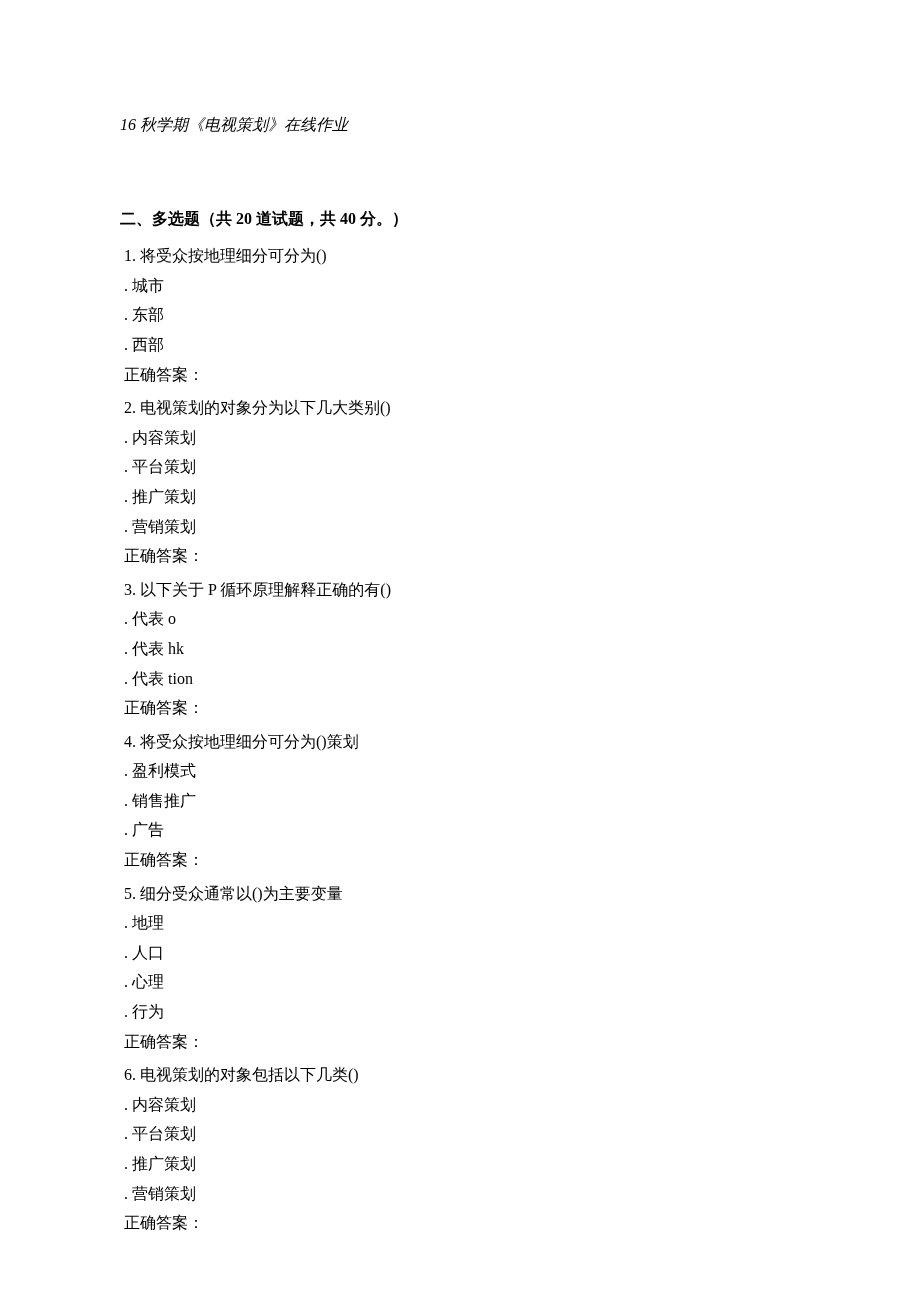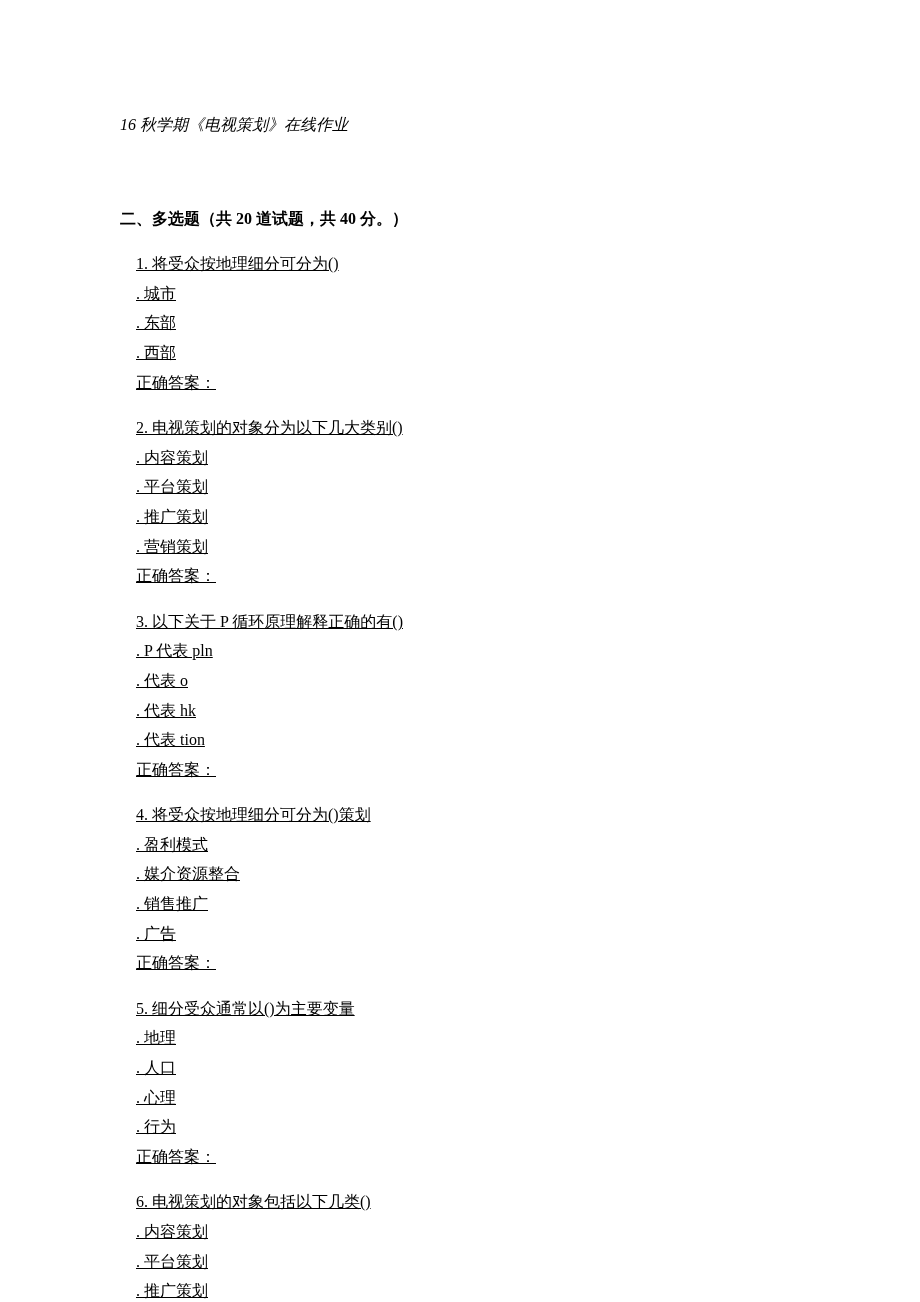--- a/index.html
+++ b/index.html
@@ -15,22 +15,21 @@
     }
     .title-line {
       margin-bottom: 4em;
       font-style: italic;
     }
     .section-header {
       margin-bottom: 0.5em;
       font-weight: bold;
     }
     .question-block {
-      margin: 16px;
-      text-decoration: underline;
+      margin: 4px;
     }
     .question-line {
       margin: 0;
     }
     .option-line {
       margin: 0;
     }
     .answer-line {
       margin: 0;
     }
@@ -56,30 +55,28 @@
     <div class="question-block">
       <div class="question-line"><span class="num-label">2.</span>   <span>电视策划的对象分为以下几大类别()</span></div>
       <div class="option-line"><span>. </span><span>内容策划</span></div>
       <div class="option-line"><span>. </span><span>平台策划</span></div>
       <div class="option-line"><span>. </span><span>推广策划</span></div>
       <div class="option-line"><span>. </span><span>营销策划</span></div>
       <div class="answer-line">正确答案：</div>
     </div>
     <div class="question-block">
       <div class="question-line"><span class="num-label">3.</span>   <span>以下关于 P 循环原理解释正确的有()</span></div>
-      <div class="option-line"><span>. </span><span>P 代表 pln</span></div>
       <div class="option-line"><span>. </span><span>代表 o</span></div>
       <div class="option-line"><span>. </span><span>代表 hk</span></div>
       <div class="option-line"><span>. </span><span>代表 tion</span></div>
       <div class="answer-line">正确答案：</div>
     </div>
     <div class="question-block">
       <div class="question-line"><span class="num-label">4.</span>   <span>将受众按地理细分可分为()策划</span></div>
       <div class="option-line"><span>. </span><span>盈利模式</span></div>
-      <div class="option-line"><span>. </span><span>媒介资源整合</span></div>
       <div class="option-line"><span>. </span><span>销售推广</span></div>
       <div class="option-line"><span>. </span><span>广告</span></div>
       <div class="answer-line">正确答案：</div>
     </div>
     <div class="question-block">
       <div class="question-line"><span class="num-label">5.</span>   <span>细分受众通常以()为主要变量</span></div>
       <div class="option-line"><span>. </span><span>地理</span></div>
       <div class="option-line"><span>. </span><span>人口</span></div>
       <div class="option-line"><span>. </span><span>心理</span></div>
       <div class="option-line"><span>. </span><span>行为</span></div>

